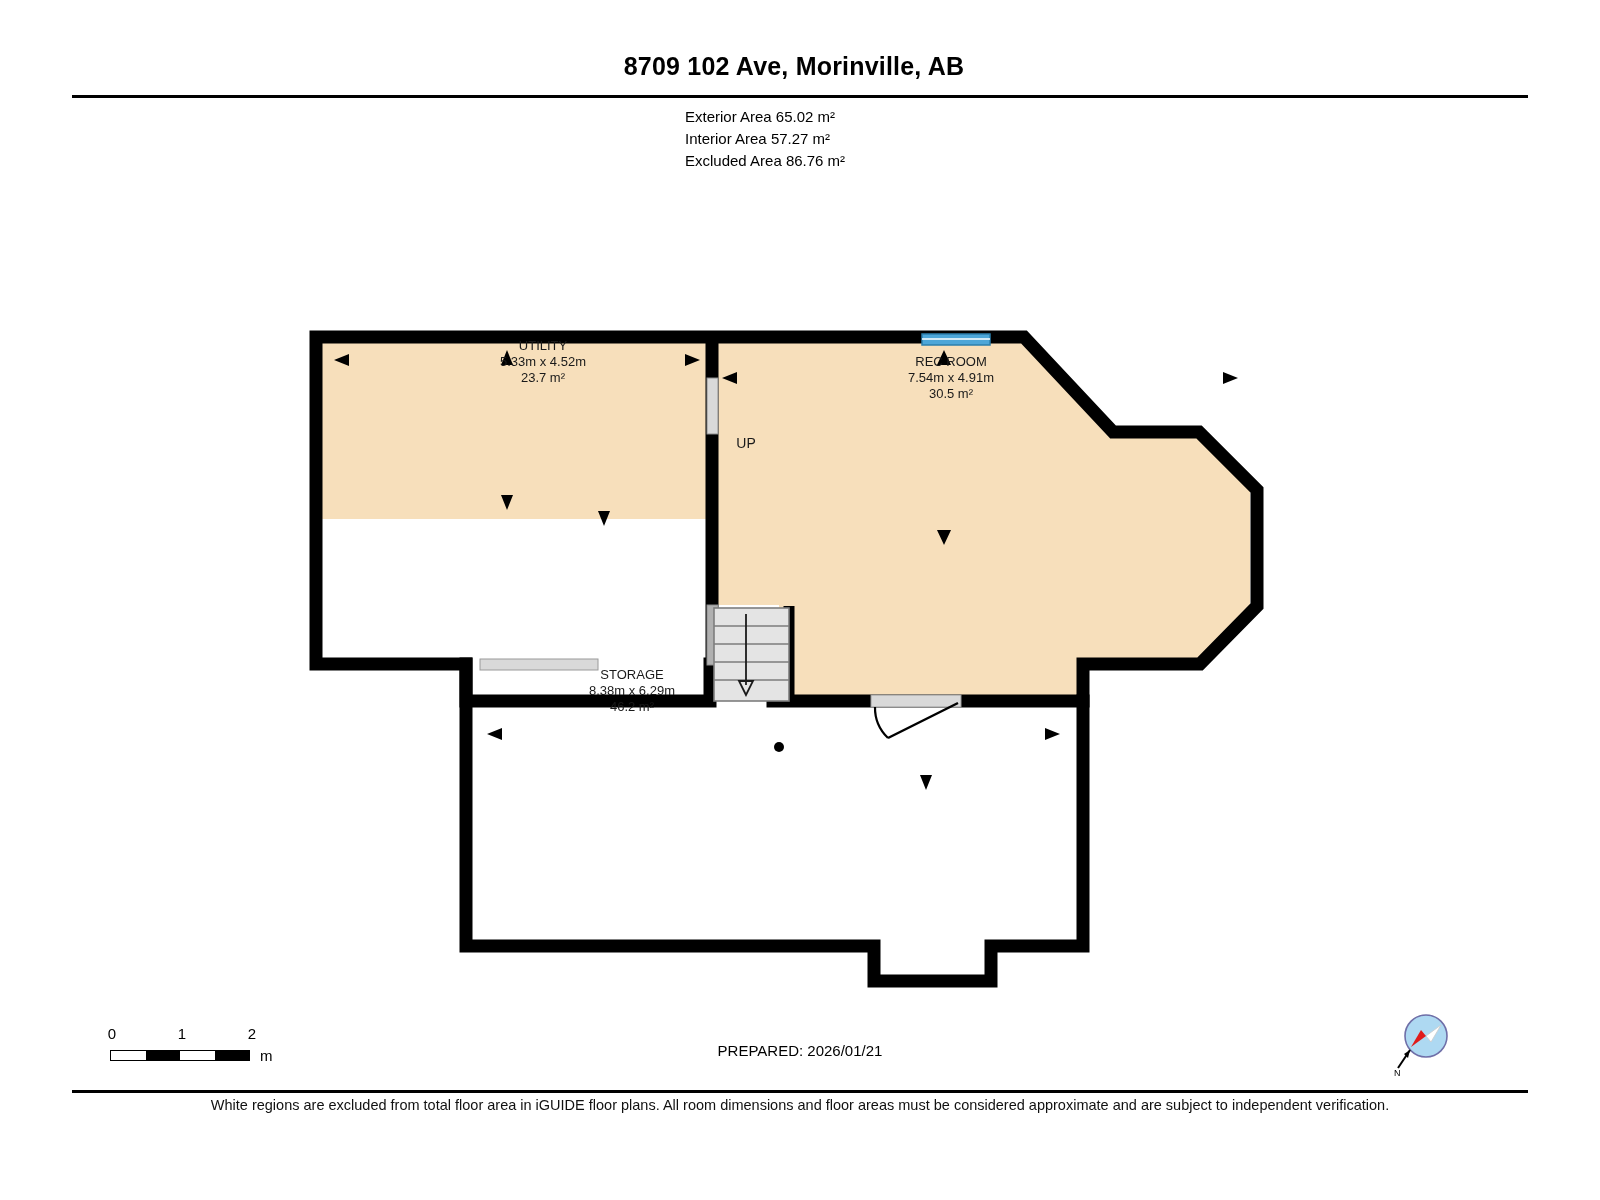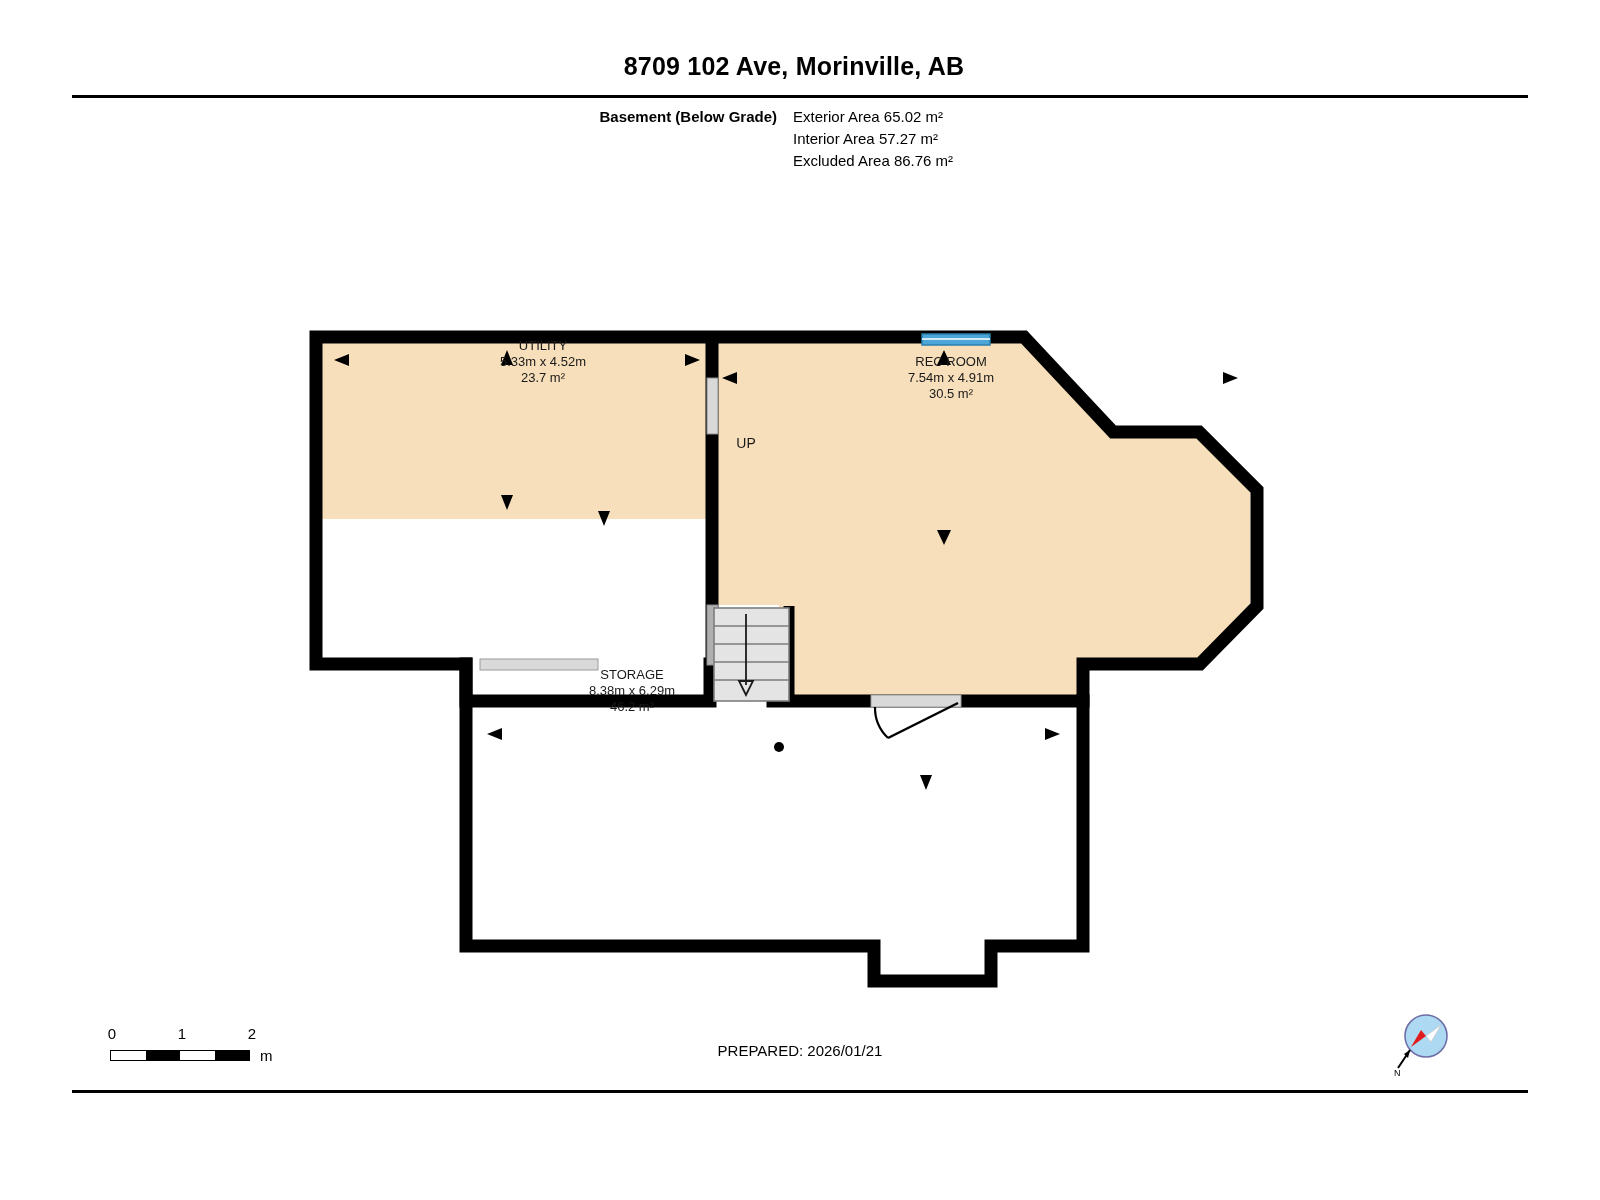--- a/index.html
+++ b/index.html
@@ -159,21 +159,20 @@
 </style>
 </head>
 <body>
 
 <div class="page">
 
   <div class="title">8709 102 Ave, Morinville, AB</div>
   <div class="rule-top"></div>
 
   <div class="meta">
-    <div class="meta-left">Basement (Below Grade)</div>
     <div class="meta-right">
       <div>Exterior Area 65.02 m²</div>
       <div>Interior Area 57.27 m²</div>
       <div>Excluded Area 86.76 m²</div>
     </div>
   </div>
 
   <div class="plan">
     <svg viewBox="0 0 1600 860" width="1600" height="860" xmlns="http://www.w3.org/2000/svg">
 
@@ -286,14 +285,15 @@
       <circle cx="44" cy="28" r="21" fill="#aed9f2" stroke="#6f6fa8" stroke-width="1.6"></circle>
       <polygon points="44,28 59,17 49,34" fill="#ffffff" stroke="#cccccc" stroke-width="0.8"></polygon>
       <polygon points="44,28 29,39 39,22" fill="#e01b1b"></polygon>
       <line x1="28" y1="42" x2="16" y2="60" stroke="#000000" stroke-width="2"></line>
       <polygon points="28,42 22,46 26,50" fill="#000000"></polygon>
       <text x="12" y="68" font-family="Liberation Sans, sans-serif" font-size="9" fill="#000000">N</text>
     </svg>
   </div>
 
   <div class="rule-bottom"></div>
+  <div class="disclaimer">White regions are excluded from total floor area in iGUIDE floor plans. All room dimensions and floor areas must be considered approximate and are subject to independent verification.</div>
 
 </div>
 
 </body></html>

